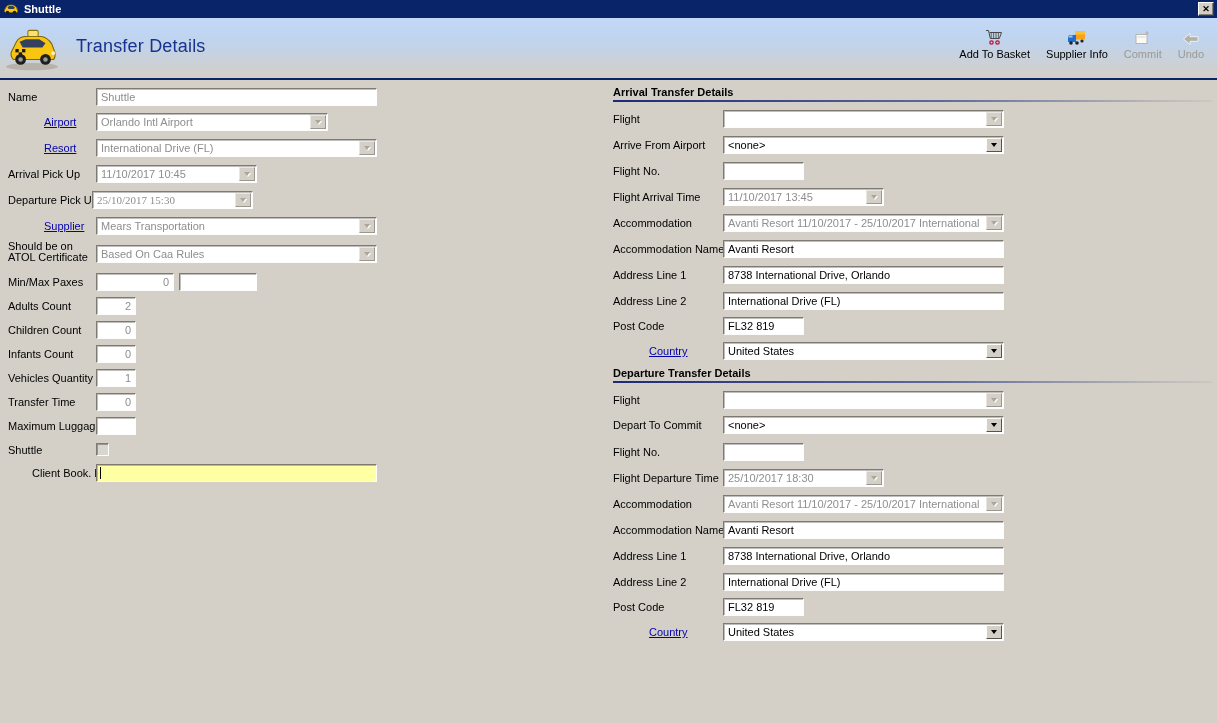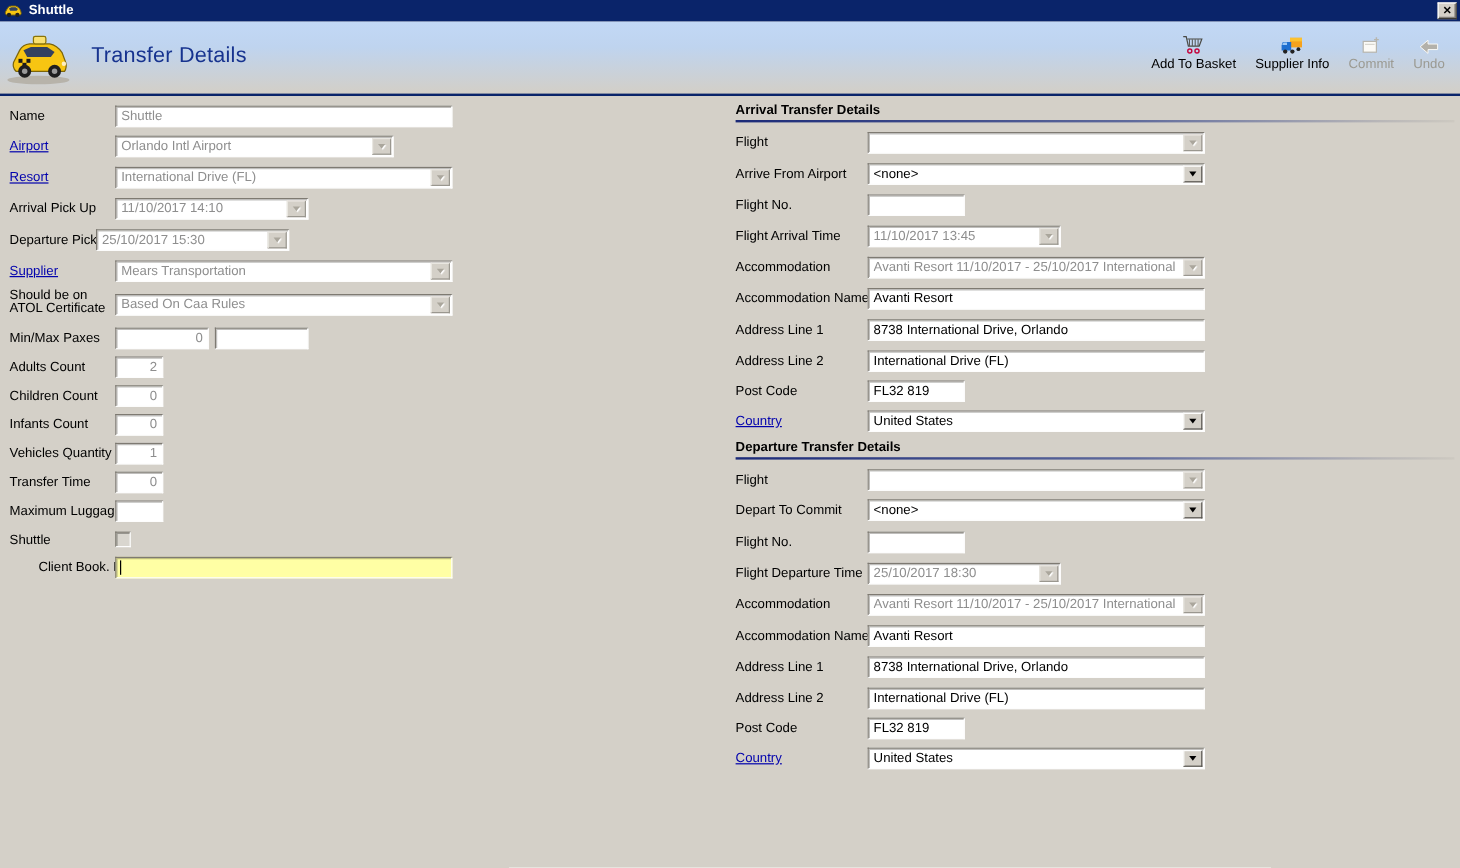--- a/index.html
+++ b/index.html
@@ -25,21 +25,21 @@
   .toolbar { position:absolute; top:8px; right:10px; display:flex; gap:10px; }
   .tool { display:flex; flex-direction:column; align-items:center; justify-content:flex-end;
           font-size:11px; color:#000; padding:0 3px; cursor:pointer; }
   .tool .ticon { height:20px; display:flex; align-items:flex-end; margin-bottom:2px; }
   .tool.dis { color:#9b9a92; cursor:default; }
 
   
   .content { position:absolute; top:80px; left:0; right:0; bottom:0; }
 
   .flabel { position:absolute; font-size:11px; color:#000; line-height:18px; white-space:nowrap; }
-  .flabel.link { color:#0202ad; text-decoration:underline; cursor:pointer; }
+  .flabel.link { color:#0202ad; text-decoration:underline; cursor:pointer;margin-left:36px; }
   .flabel.two { line-height:11px; transform:translateY(-4px); }
   .flabel.two span { display:block; }
 
   .tb { position:absolute; height:18px; background:#fff;
         border-top:1px solid #7e7a72; border-left:1px solid #7e7a72;
         border-bottom:1px solid #fdfdfd; border-right:1px solid #fdfdfd;
         box-shadow:inset 1px 1px 0 rgba(72,70,64,.35); }
   .tb .tval { display:block; font-size:11px; line-height:16px; padding:0 4px; color:#000;
               white-space:nowrap; overflow:hidden; }
   .tb.dis .tval { color:#8e8e8e; }
@@ -171,27 +171,27 @@
       </div>
       <span class="flabel link" style="left: 8px; top: 59px;">Resort</span>
       <div class="combo dis" style="left: 96px; top: 59px; width: 281px;">
         <div class="ctext">International Drive (FL)</div>
         <div class="combo-btn">
           <span class="arrow"></span>
         </div>
       </div>
       <span class="flabel" style="left: 8px; top: 85px;">Arrival Pick Up</span>
       <div class="combo dis" style="left: 96px; top: 85px; width: 161px;">
-        <div class="ctext">11/10/2017 14:10</div>
+        <div class="ctext">11/10/2017 10:45</div>
         <div class="combo-btn">
           <span class="arrow"></span>
         </div>
       </div>
       <span class="flabel" style="left: 8px; top: 111px;">Departure Pick Up</span>
-      <div class="combo dis" style="left: 80px; top: 111px; width: 161px;">
+      <div class="combo dis" style="left: 92px; top: 111px; width: 161px; font-family: Liberation Serif, serif;">
         <div class="ctext">25/10/2017 15:30</div>
         <div class="combo-btn">
           <span class="arrow"></span>
         </div>
       </div>
       <span class="flabel link" style="left: 8px; top: 137px;">Supplier</span>
       <div class="combo dis" style="left: 96px; top: 137px; width: 281px;">
         <div class="ctext">Mears Transportation</div>
         <div class="combo-btn">
           <span class="arrow"></span>

